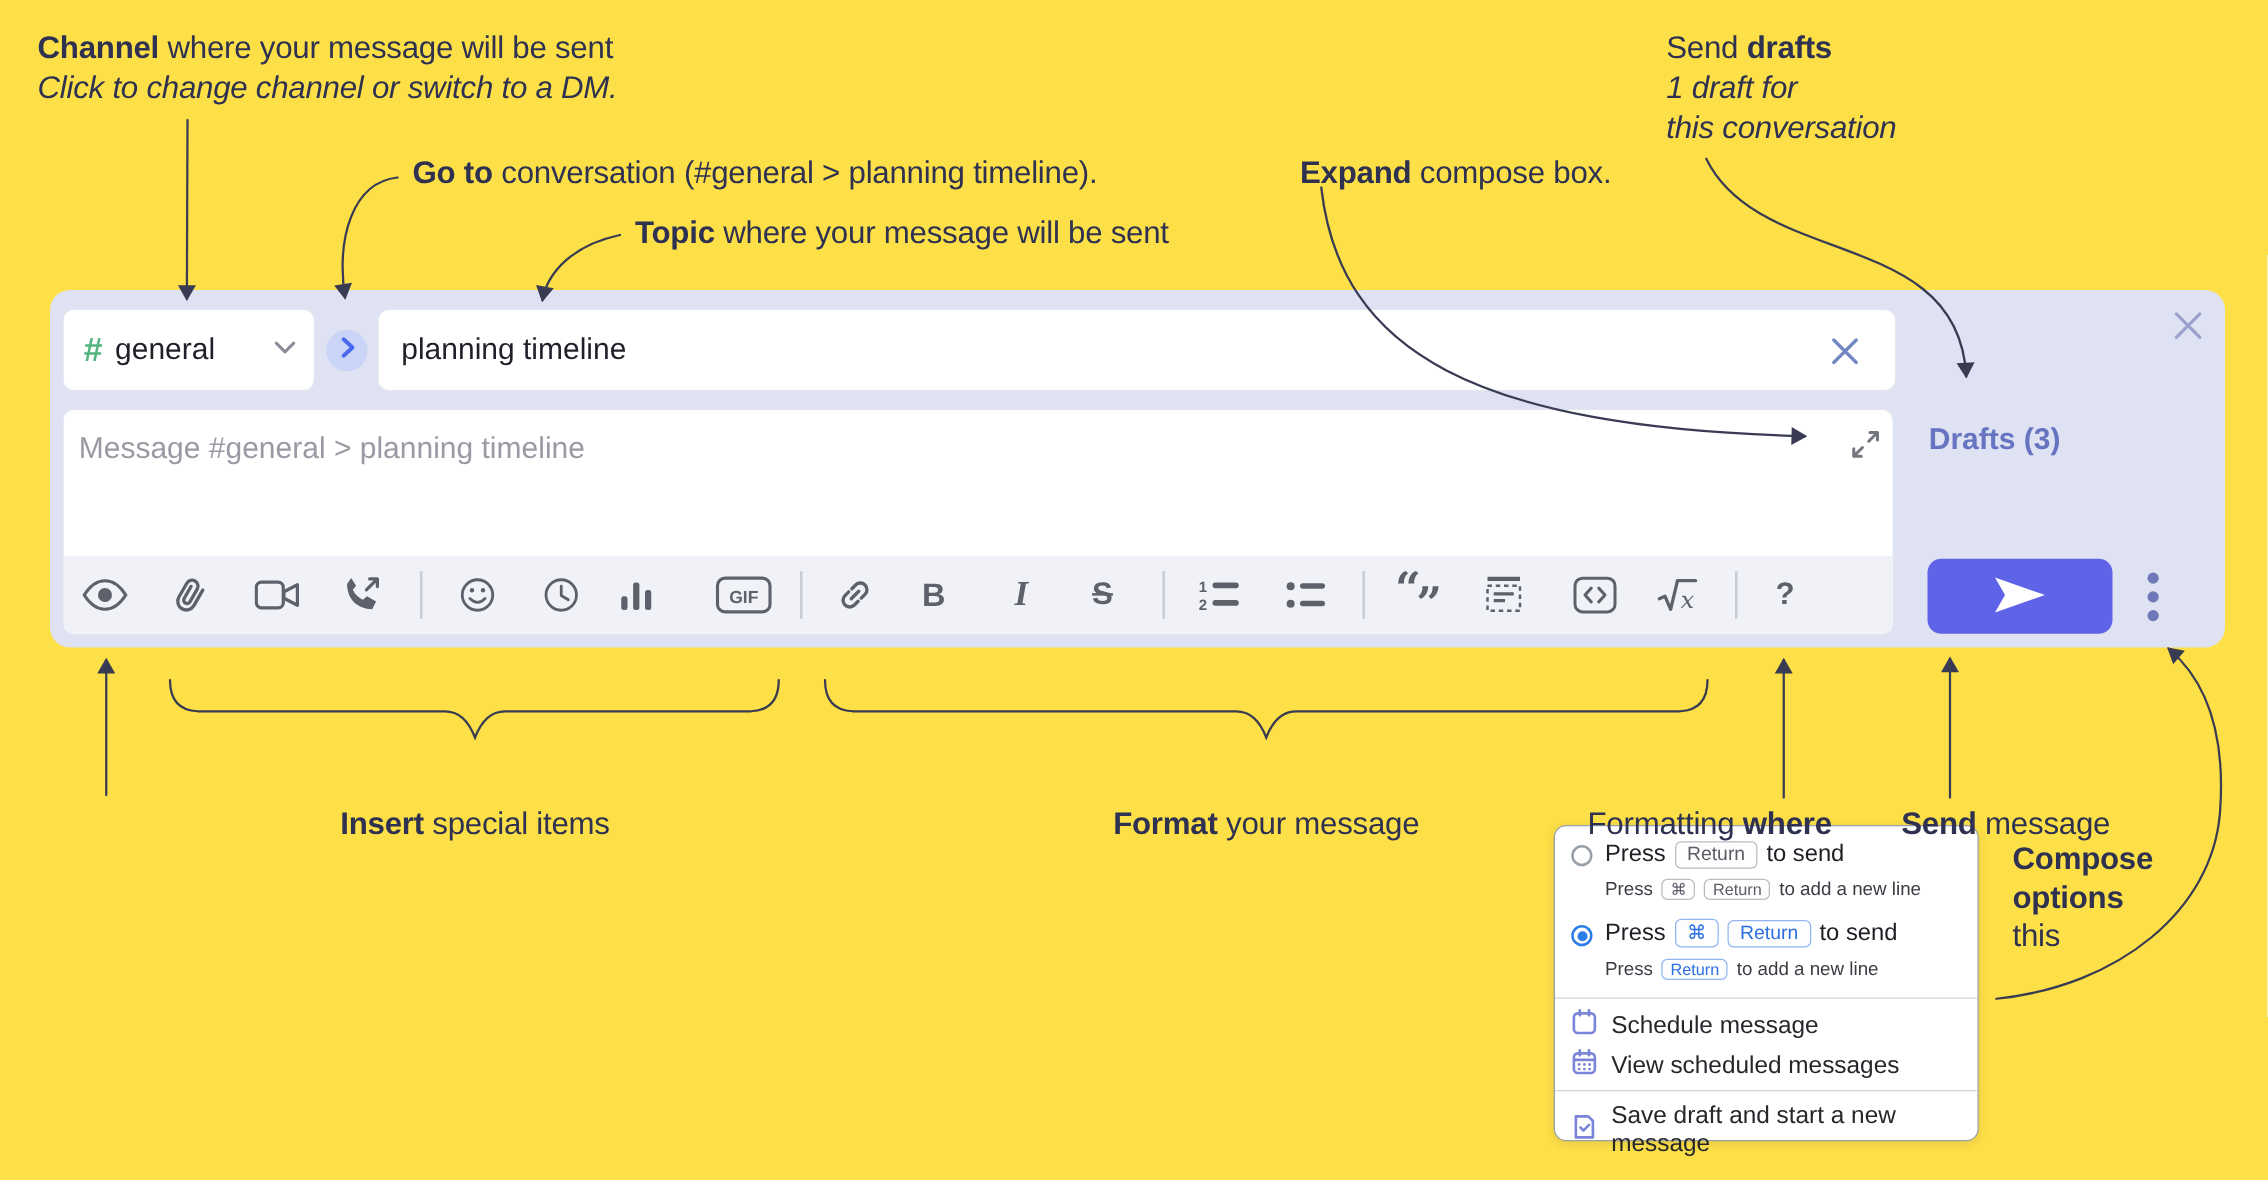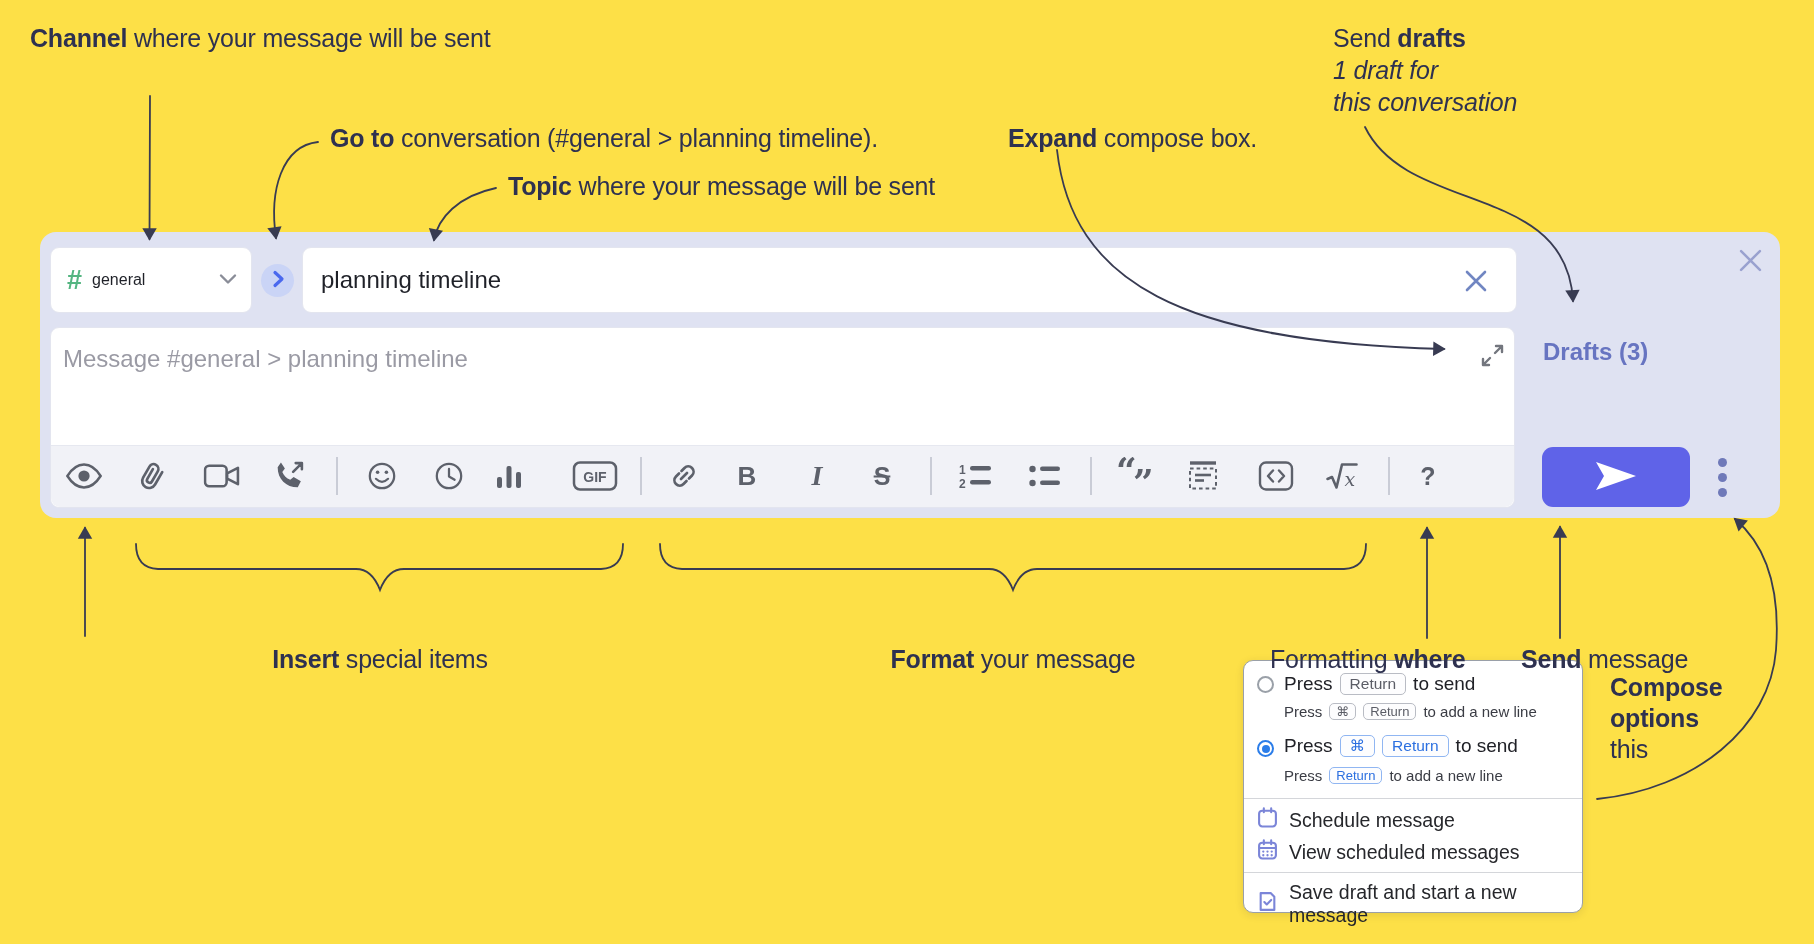--- a/index.html
+++ b/index.html
@@ -8,21 +8,21 @@
   .abs{position:absolute;}
   
   .ann{font-size:25px;line-height:32px;letter-spacing:-0.2px;color:#2e3150;white-space:nowrap;}
   .ann b{font-weight:700;}
   .ann .it{font-style:italic;}
   
   .compose{left:40px;top:232px;width:1740px;height:286px;background:#dfe2f2;border-radius:16px;}
   .whitebox{background:#ffffff;border:1px solid #e3e5ef;border-radius:9px;box-sizing:border-box;}
   .chan-select{left:50px;top:247px;width:202px;height:66px;display:flex;align-items:center;cursor:pointer;}
   .chan-hash{font-size:27px;font-weight:700;color:#54b581;margin:0 10px 0 16px;}
-  .chan-name{font-size:16px;color:#1f2128;}
+  .chan-name{font-size:24px;color:#1f2128;}
   .chev{margin-left:auto;margin-right:14px;}
   .goto-btn{left:261px;top:264px;width:33px;height:33px;border-radius:50%;background:#cad4f6;
             display:flex;align-items:center;justify-content:center;cursor:pointer;}
   .topic-input{left:302px;top:247px;width:1215px;height:66px;display:flex;align-items:center;}
   .topic-text{font-size:24px;color:#1f2128;margin-left:18px;}
   .iconbtn{display:flex;align-items:center;justify-content:center;cursor:pointer;}
   .msg-box{left:50px;top:327px;width:1465px;height:181px;}
   .placeholder{left:12px;top:17px;font-size:24px;color:#9a9aa4;position:absolute;}
   .toolbar{position:absolute;left:0;bottom:0;width:100%;height:61px;background:#f1f2f7;
            border-top:1px solid #e6e8f0;border-radius:0 0 9px 9px;}
@@ -53,31 +53,32 @@
   
   .svg-overlay{left:0;top:0;width:1814px;height:944px;pointer-events:none;}
 </style>
 </head>
 <body>
 
 <div id="stage">
 
   <div class="abs ann" style="left:30px;top:22px;">
     <div><b>Channel</b><span> where your message will be sent</span></div>
+    <div class="it">Click to change channel or switch to a DM.</div>
   </div>
 
   <div class="abs ann" style="left:330px;top:122px;">
     <b>Go to</b><span> conversation (#general &gt; planning timeline).</span>
   </div>
 
   <div class="abs ann" style="left:508px;top:170px;">
     <b>Topic</b><span> where your message will be sent</span>
   </div>
 
-  <div class="abs ann" style="left:1008px;top:122px;">
+  <div class="abs ann" style="left:1040px;top:122px;">
     <b>Expand</b><span> compose box.</span>
   </div>
 
   <div class="abs ann" style="left:1333px;top:22px;">
     <div><span>Send </span><b>drafts</b></div>
     <div class="it">1 draft for</div>
     <div class="it">this conversation</div>
   </div>
 
   <div class="abs compose"></div>

